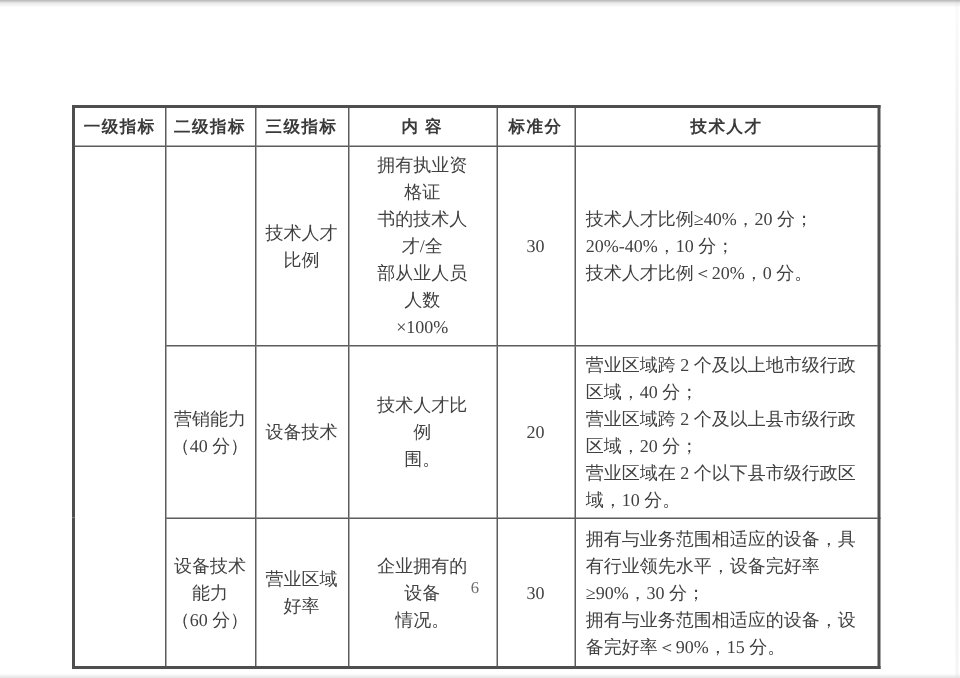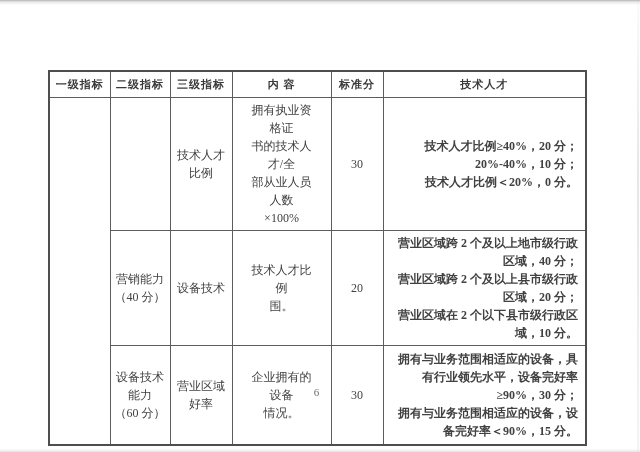--- a/index.html
+++ b/index.html
@@ -60,21 +60,21 @@
   }
   .rating-table td {
     font-size: 12px;
     line-height: 18px;
     vertical-align: middle;
     white-space: pre-line;
     color: #414141;
   }
   td.cell-center { text-align: center; padding: 2px 3px; }
   td.cell-left   { text-align: center;   padding: 3px 16px; }
-  td.cell-criteria { text-align: right; padding: 3px 7px; font-weight: bold; }
+  td.cell-criteria { text-align: left; padding: 3px 7px; }
 
   .page-number {
     position: absolute;
     left: 48px;
     top: 386px;
     width: 537px;
     text-align: center;
     font-size: 11px;
     color: #6d6d6d;
   }

